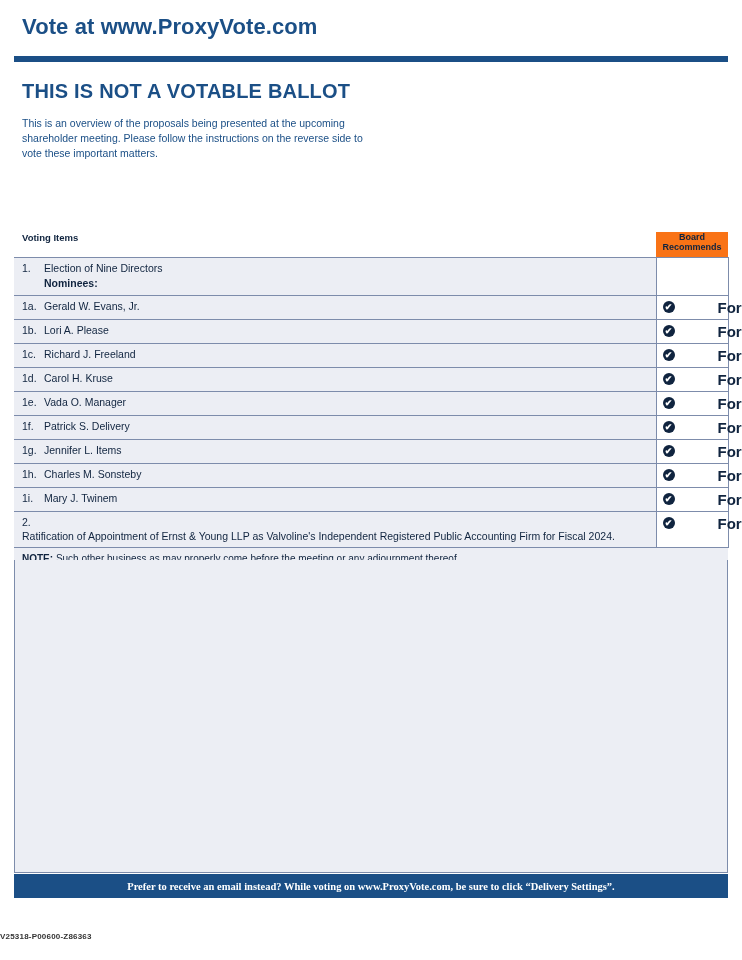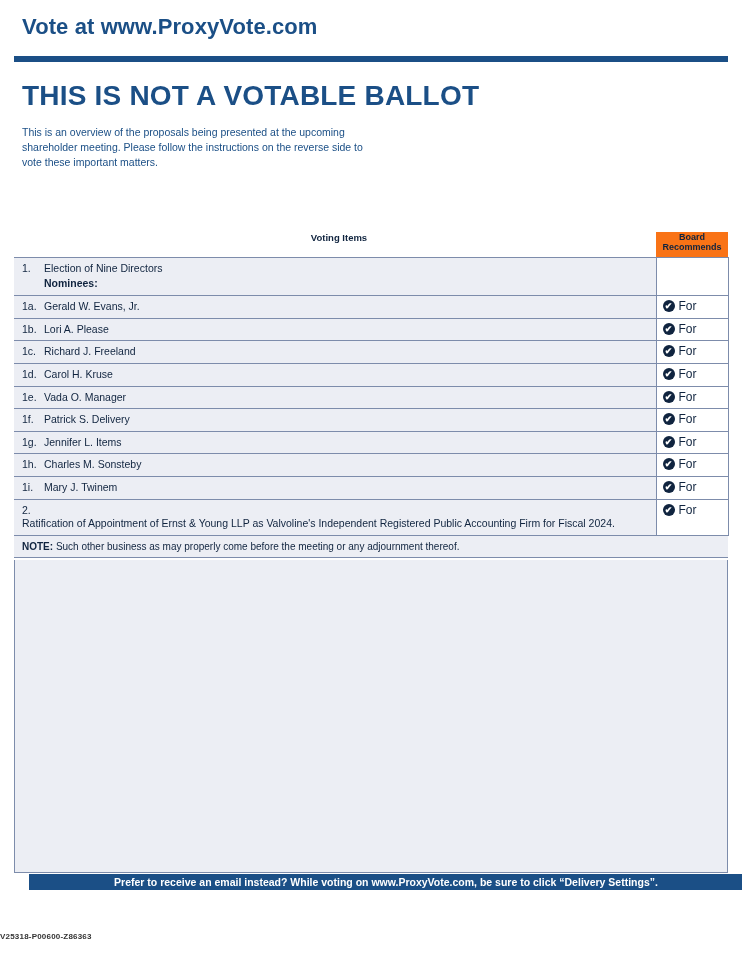--- a/index.html
+++ b/index.html
@@ -38,21 +38,21 @@
     background: #1b4f86;
     margin: 6px 14px 0 14px;
   }
 
   
   .intro {
     padding: 18px 22px 0 22px;
   }
   .intro-heading {
     color: #1b4f86;
-    font-size: 28px;
+    font-size: 20px;
     font-weight: bold;
     letter-spacing: 0.2px;
     margin-bottom: 13px;
   }
   .intro-text {
     color: #1b4f86;
     font-size: 10.5px;
     line-height: 1.45;
     max-width: 350px;
   }
@@ -71,21 +71,21 @@
   }
   table.ballot td, table.ballot th {
     vertical-align: top;
   }
 
   .col-head-items {
     font-size: 9.5px;
     font-weight: bold;
     color: #10243f;
     padding: 0 0 8px 8px;
-    text-align: center;
+    text-align: left;
     vertical-align: bottom;
     border: none;
     background: #ffffff;
   }
   .col-head-board {
     font-size: 9px;
     font-weight: bold;
     color: #10243f;
     text-align: center;
     vertical-align: bottom;
@@ -157,23 +157,24 @@
     border-radius: 50%;
     background: #10243f;
     color: #ffffff;
     font-size: 9px;
     line-height: 12px;
     text-align: center;
     flex: 0 0 auto;
     font-weight: bold;
   }
   .rec-label {
-    font-size: 12px;
-    font-weight: normal;
+    font-size: 15px;
+    font-weight: bold;
     color: #10243f;
+    margin-left: 39px;
   }
 
   .note-row td {
     background: #eceef4;
     border-bottom: 1px solid #7d8cab;
     font-size: 10px;
     color: #10243f;
     padding: 5px 8px 5px 8px;
   }
   .note-bold { font-weight: bold; }
@@ -187,31 +188,32 @@
     height: 312px;
     background: #eceef4;
     border-left: 1px solid #7d8cab;
     border-right: 1px solid #7d8cab;
     border-bottom: 1px solid #7d8cab;
   }
 
   
   .footer-bar {
     position: absolute;
-    left: 29px;
+    left: 14px;
     top: 874px;
     width: 714px;
-    height: 16px;
+    height: 24px;
     background: #1b4f86;
     color: #ffffff;
     font-size: 10.5px;
     font-weight: bold;
     display: flex;
     align-items: center;
     justify-content: center;
+    font-family: Liberation Serif, serif;
   }
 
   .doc-code {
     position: absolute;
     top: 932px;
     left: 0;
     width: 742px;
     font-size: 8px;
     color: #333333;
     letter-spacing: 0.2px;

